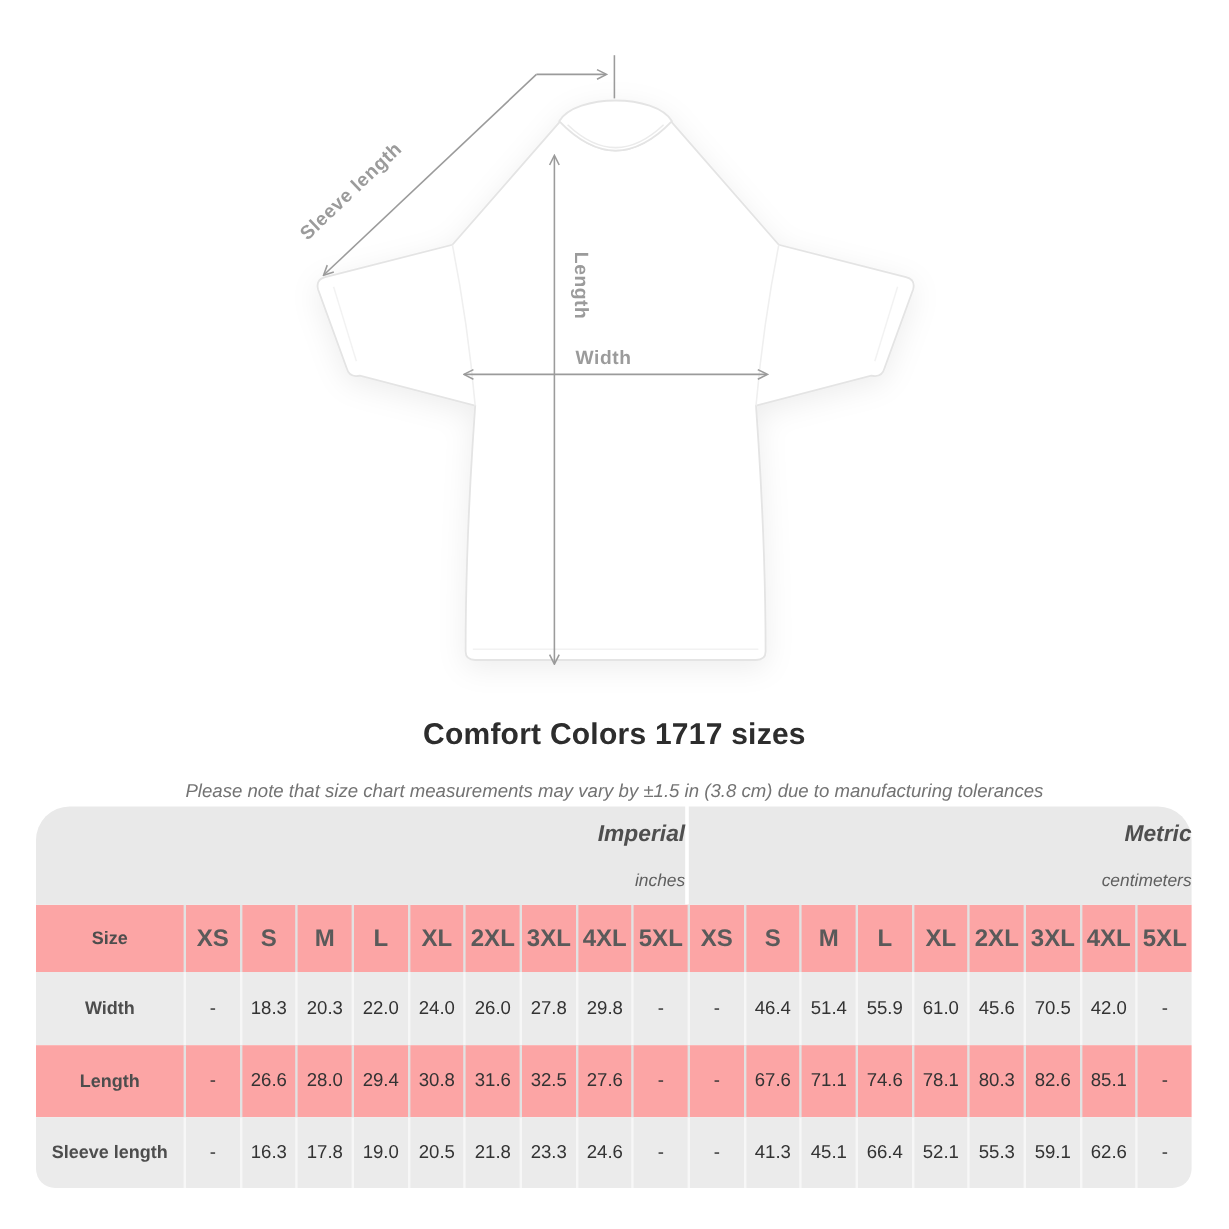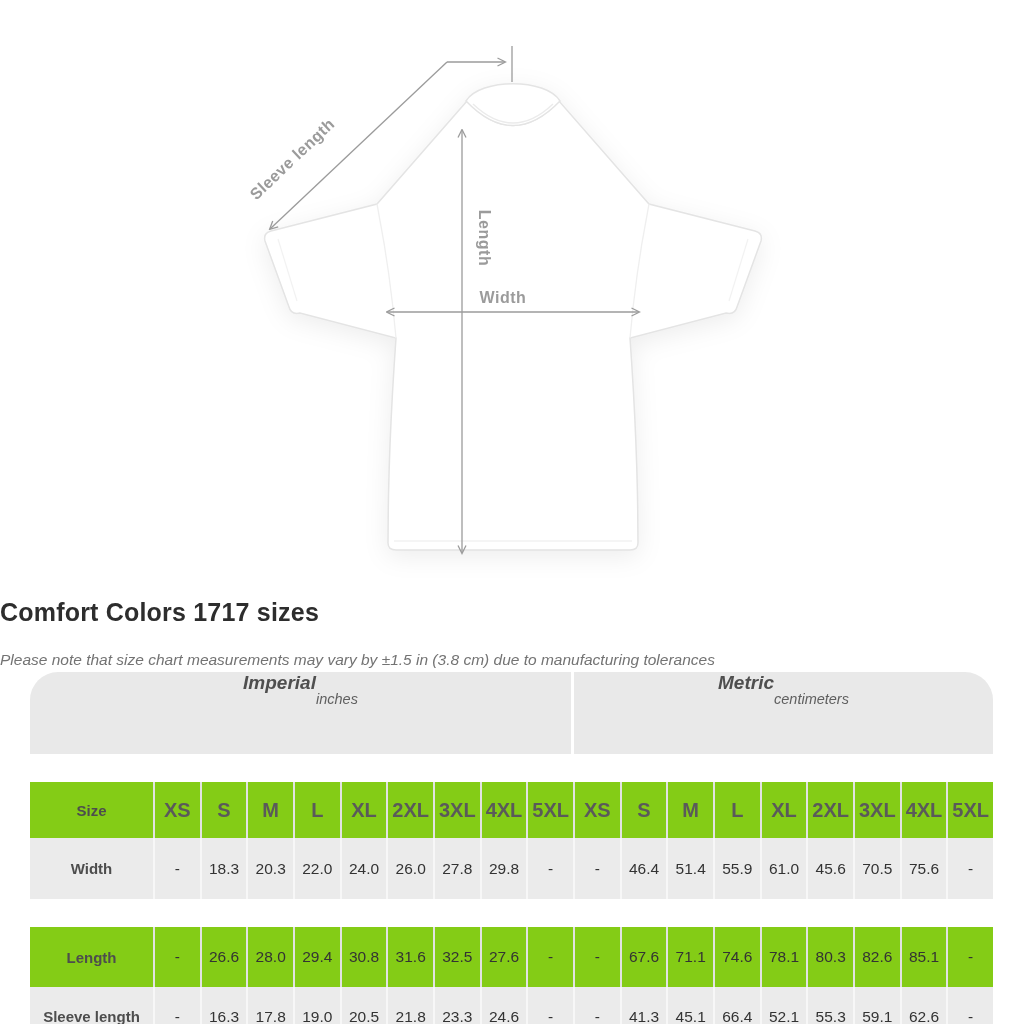--- a/index.html
+++ b/index.html
@@ -8,40 +8,40 @@
 
   .page { position:relative; width:1024px; height:1024px; background:#fff; }
 
   
   .diagram { position:absolute; top:0; left:0; width:1024px; height:588px; }
   .shirt-group { filter:drop-shadow(0 6px 12px rgba(0,0,0,0.07)); }
   .meas-line { stroke:#9b9b9b; stroke-width:1.3; fill:none; }
   .meas-label { fill:#9b9b9b; font-weight:bold; font-size:16px; letter-spacing:.5px; }
 
   
-  .title-block { position:absolute; top:598px; left:0; width:1024px; }
+  .title-block { position:absolute; top:598px; left:0; width:1024px; text-align:center; }
   .chart-title { font-size:25px; font-weight:bold; color:#2d2d2d; letter-spacing:.2px; }
   .chart-subtitle { margin-top:24px; font-size:15.5px; font-style:italic; color:#737373; }
 
   
   .size-table { position:absolute; top:672px; left:30px; width:963px; }
 
   .band-row { display:grid; grid-template-columns:541px 419px; column-gap:3px; height:82px; }
-  .band { background:#e9e9e9; display:flex; justify-content:center;
-          align-items:flex-start; }
+  .band { background:#e9e9e9; display:flex; flex-direction:column; justify-content:center;
+          align-items:flex-end; }
   .band-imperial { border-radius:28px 0 0 0; }
   .band-metric  { border-radius:0 28px 0 0; }
   .band-label { font-size:19px; font-weight:bold; font-style:italic; color:#4f4f4f; }
   .band-sublabel { font-size:14.5px; font-style:italic; color:#5f5f5f; margin-top:19px; }
 
   .trow { display:grid; grid-template-columns:123px repeat(18,1fr); align-items:stretch;
           text-align:center; }
   .trow .cell { display:flex; align-items:center; justify-content:center;
                 font-size:15.5px; color:#333; }
-  .row-white { background:#84cc16;margin-top:28px; }
+  .row-white { background:#fca5a5; }
   .row-gray  { background:#ebebeb; }
   .row-white .cell + .cell { border-left:2px solid #e2e2e2; }
   .row-gray  .cell + .cell { border-left:2px solid #f7f7f7; }
   .size-row { height:56px; }
   .size-row .cell { font-weight:bold; color:#5a5a5a; font-size:20px; }
   .data-row-1 { height:61px; }
   .data-row-2 { height:60px; }
   .data-row-3 { height:59px; border-radius:0 0 16px 16px; overflow:hidden; }
   .cell.rowlabel { font-weight:bold; color:#4d4d4d; font-size:15px; }
 </style>
@@ -135,21 +135,21 @@
       <div class="cell">27.8</div>
       <div class="cell">29.8</div>
       <div class="cell">-</div>
       <div class="cell">-</div>
       <div class="cell">46.4</div>
       <div class="cell">51.4</div>
       <div class="cell">55.9</div>
       <div class="cell">61.0</div>
       <div class="cell">45.6</div>
       <div class="cell">70.5</div>
-      <div class="cell">75.6</div>
+      <div class="cell">42.0</div>
       <div class="cell">-</div>
     </div>
 
     <div class="trow row-white data-row-2">
       <div class="cell rowlabel">Length</div>
       <div class="cell">-</div>
       <div class="cell">26.6</div>
       <div class="cell">28.0</div>
       <div class="cell">29.4</div>
       <div class="cell">30.8</div>

